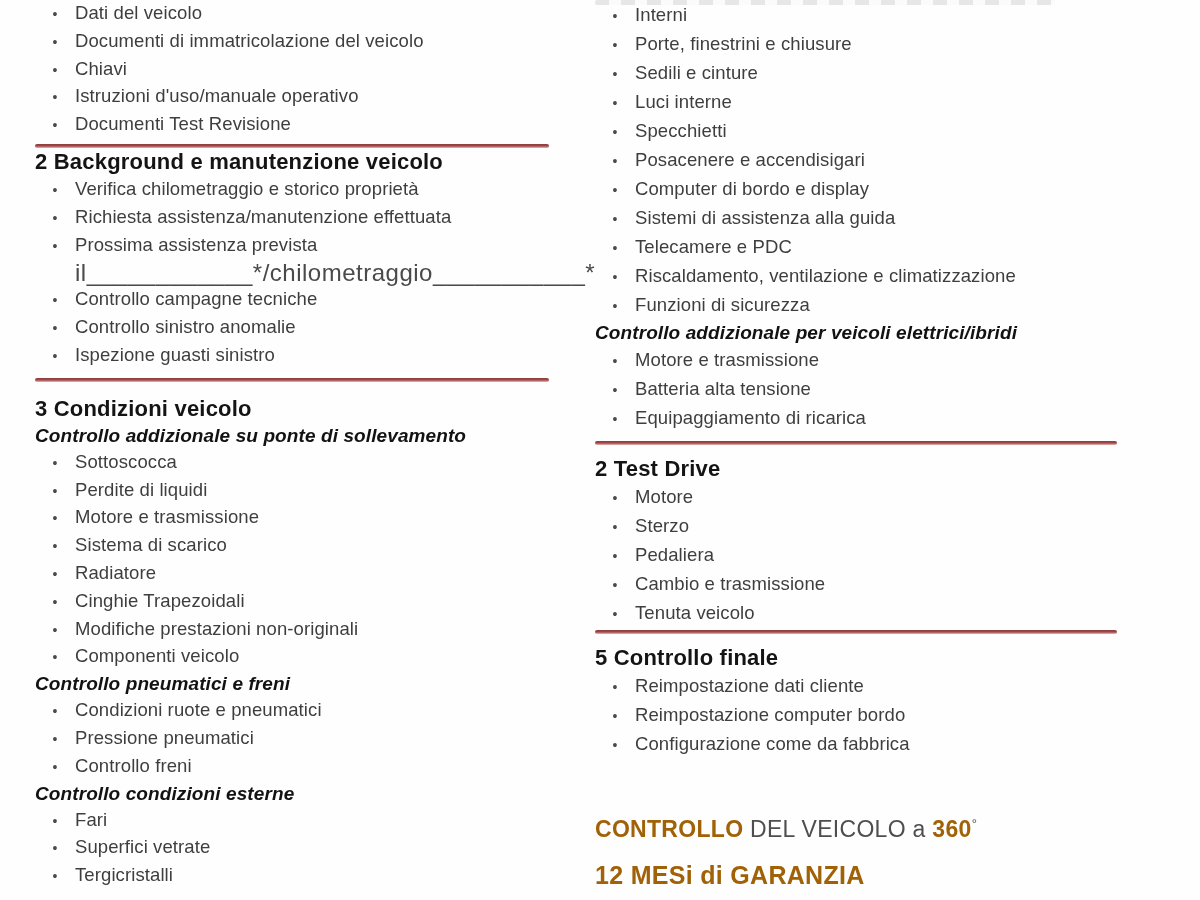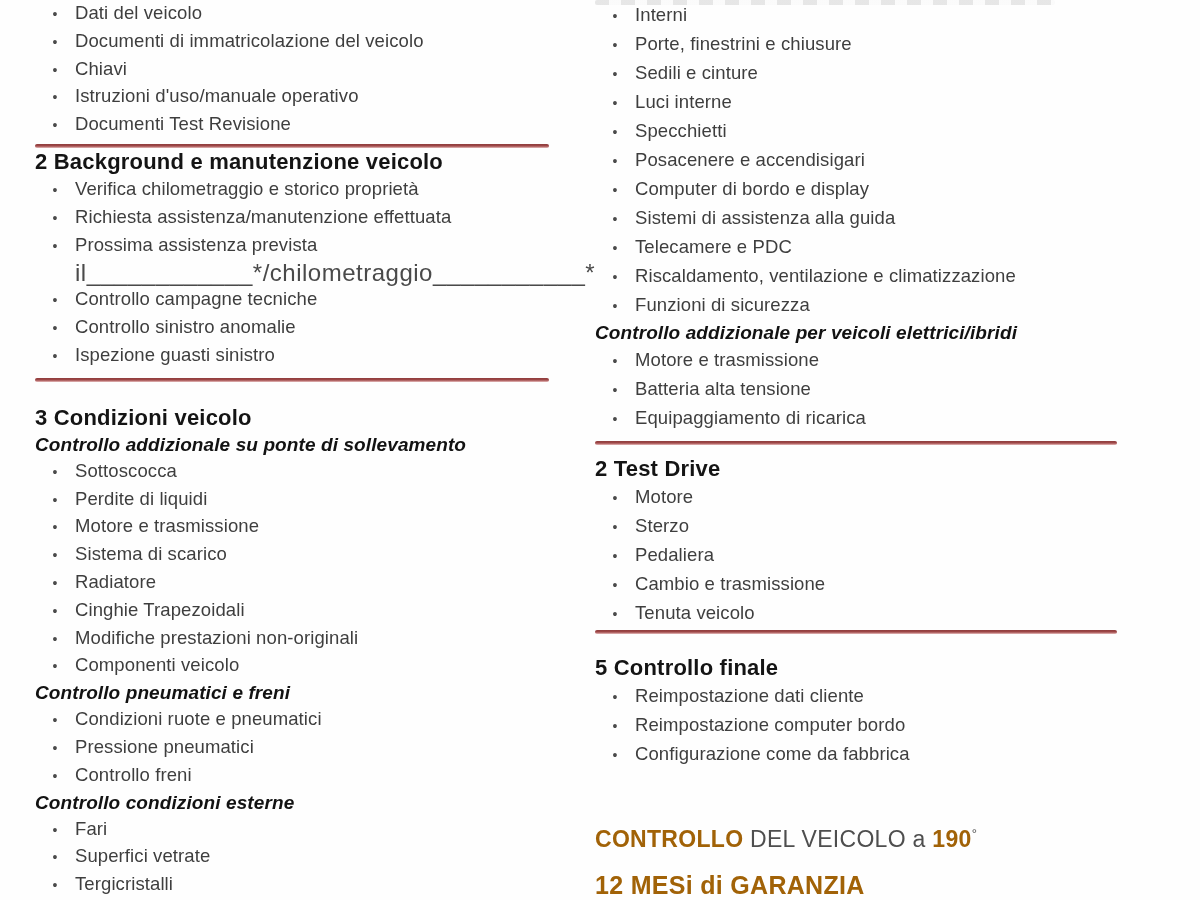--- a/index.html
+++ b/index.html
@@ -22,23 +22,23 @@
 
   .col.left  ul.list li { line-height: 26.8px; }
   .col.right ul.list li { line-height: 28px; }
   ul.list.intro li { line-height: 26.4px; }
 
   h2.sec {
     margin: 0; font-size: 22px; line-height: 28px;
     font-weight: 800; color: #141414; letter-spacing: 0.2px;
   }
   .col.left h2.sec.s2 { }
-  .col.left h2.sec.s3 { margin-top: 22px; }
+  .col.left h2.sec.s3 { margin-top: 13px; }
   .col.right h2.sec.s4 { margin-top: 10px; }
-  .col.right h2.sec.s5 { margin-top: 20px; }
+  .col.right h2.sec.s5 { margin-top: 10px; }
 
   h3.sub {
     margin: 0; font-size: 19px; line-height: 26px;
     font-weight: 700; font-style: italic; color: #121212;
     letter-spacing: 0.1px;
   }
 
   .divider {
     height: 4px; border-radius: 2px;
     background: linear-gradient(180deg, #8e3d3d 0%, #a04848 50%, #e7bdbd 100%);
@@ -322,20 +322,20 @@
           <span class="blt">•</span>
           <span class="txt">Reimpostazione computer bordo</span>
         </li>
       <li>
           <span class="blt">•</span>
           <span class="txt">Configurazione come da fabbrica</span>
         </li>
     </ul>
 
     <div class="footer-line">
-      <span class="b">CONTROLLO</span><span> DEL VEICOLO a </span><span class="b">190</span><sup>°</sup>
+      <span class="b">CONTROLLO</span><span> DEL VEICOLO a </span><span class="b">360</span><sup>°</sup>
     </div>
 
     <div class="warranty">12 MESi di GARANZIA</div>
 
   </div>
 
 </div>
 
 </body></html>

